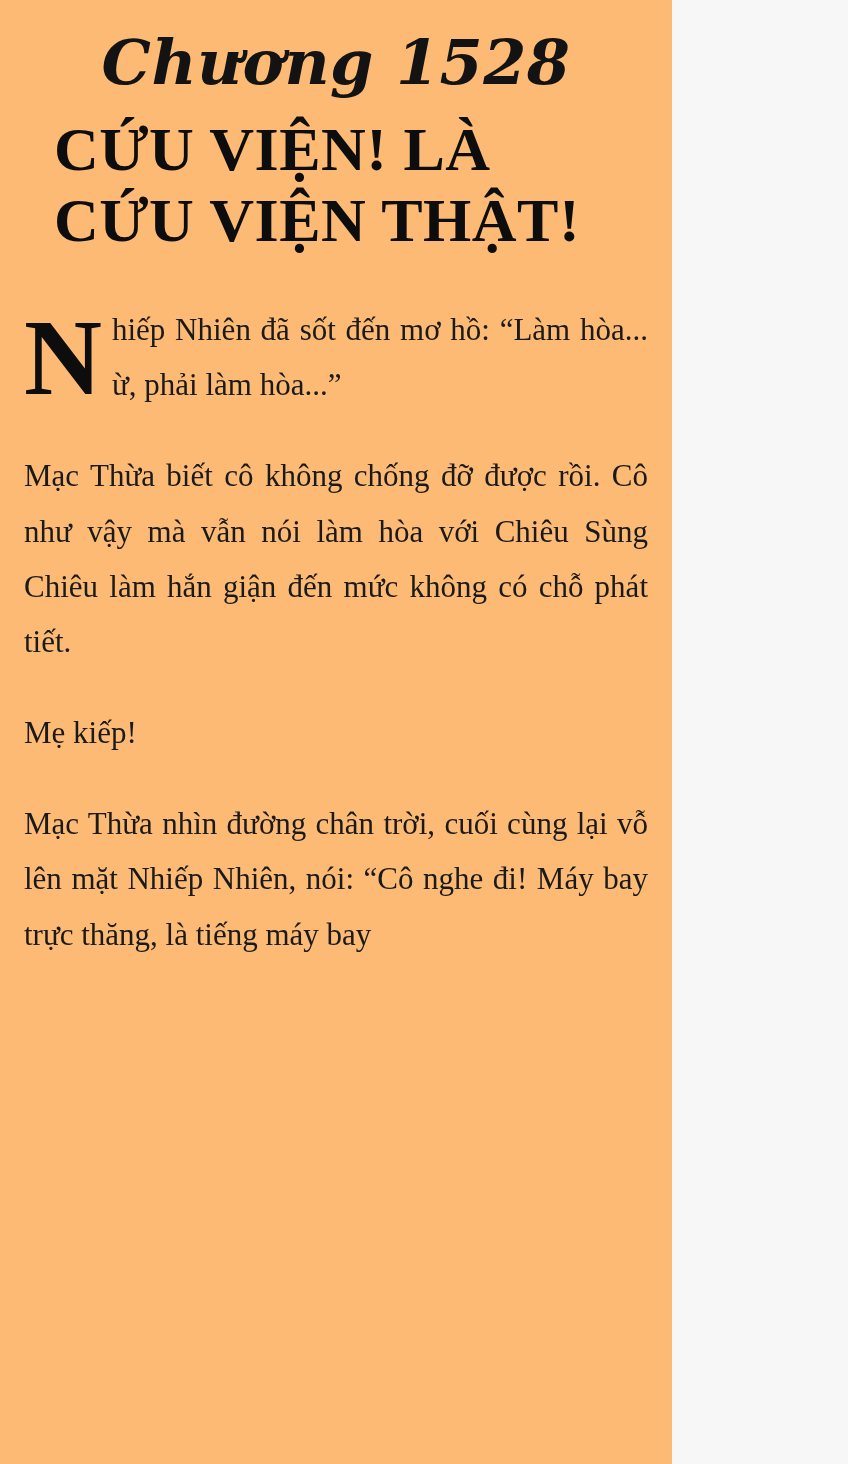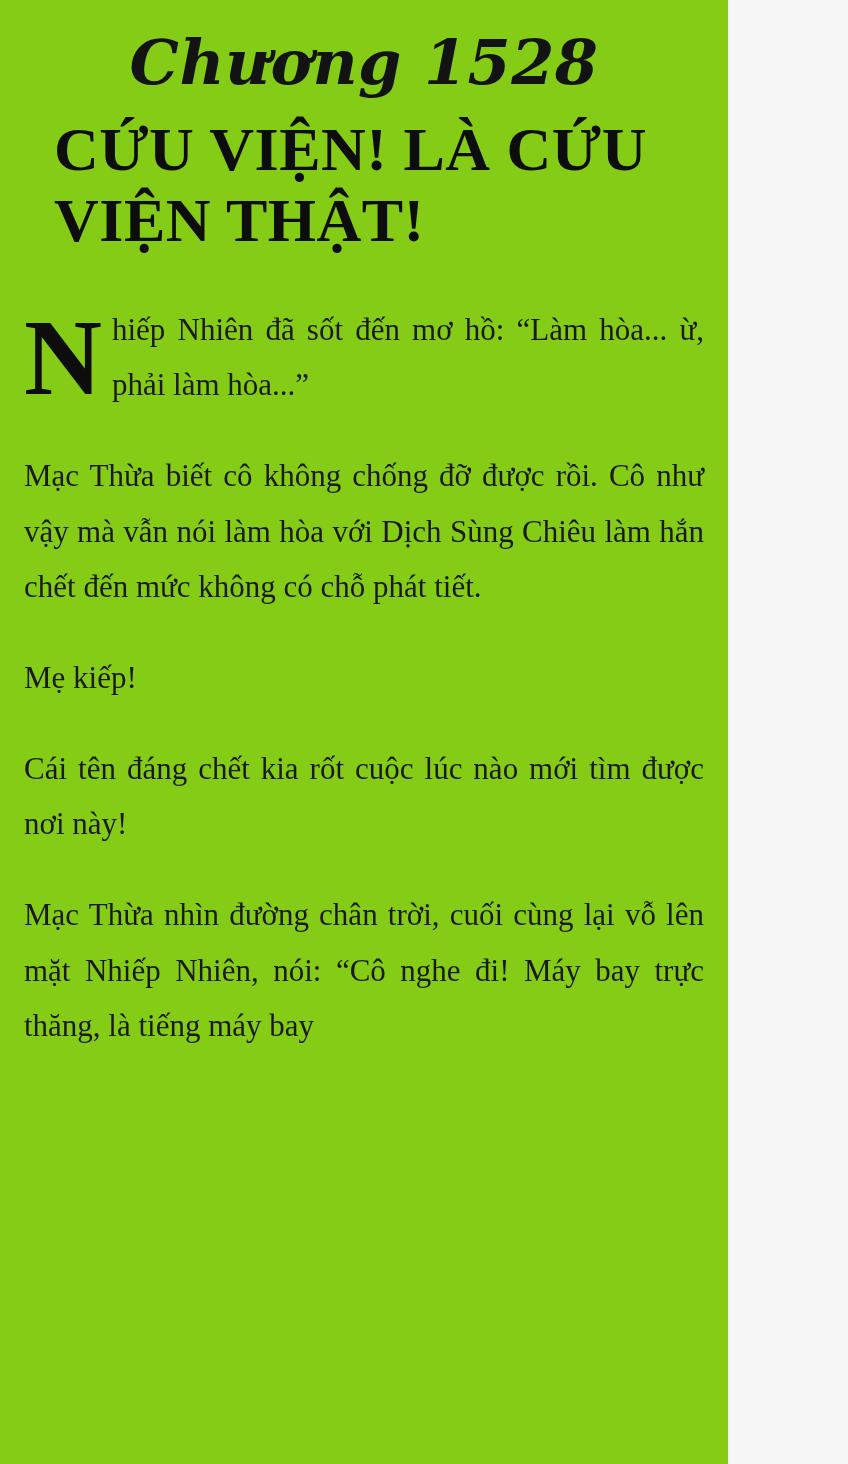--- a/index.html
+++ b/index.html
@@ -7,25 +7,25 @@
     padding: 0;
     background: #f7f7f7;
   }
   body {
     width: 848px;
     min-height: 1464px;
     font-family: "Liberation Serif", serif;
     color: #1c1c1c;
   }
   .page {
-    width: 728px;
+    width: 672px;
     min-height: 1464px;
     box-sizing: border-box;
     padding: 18px 24px 12px 24px;
-    background: #84cc16;
+    background: #fdba74;
   }
   .chapter-number {
     font-family: "DejaVu Serif", serif;
     font-style: italic;
     font-weight: 700;
     font-size: 62px;
     line-height: 1.25;
     text-align: center;
     margin: 6px 0 12px 0;
     color: #131313;
@@ -68,19 +68,18 @@
 <body>
 
 <div class="page">
 
   <h1 class="chapter-number">Chương 1528</h1>
 
   <h2 class="chapter-title">Cứu viện! Là cứu viện thật!</h2>
 
   <div class="body-text">
     <p class="first">Nhiếp Nhiên đã sốt đến mơ hồ: “Làm hòa... ừ, phải làm hòa...”</p>
-    <p>Mạc Thừa biết cô không chống đỡ được rồi. Cô như vậy mà vẫn nói làm hòa với Dịch Sùng Chiêu làm hắn chết đến mức không có chỗ phát tiết.</p>
+    <p>Mạc Thừa biết cô không chống đỡ được rồi. Cô như vậy mà vẫn nói làm hòa với Chiêu Sùng Chiêu làm hắn giận đến mức không có chỗ phát tiết.</p>
     <p>Mẹ kiếp!</p>
-    <p>Cái tên đáng chết kia rốt cuộc lúc nào mới tìm được nơi này!</p>
     <p class="last">Mạc Thừa nhìn đường chân trời, cuối cùng lại vỗ lên mặt Nhiếp Nhiên, nói: “Cô nghe đi! Máy bay trực thăng, là tiếng máy bay</p>
   </div>
 
 </div>
 
 </body></html>

